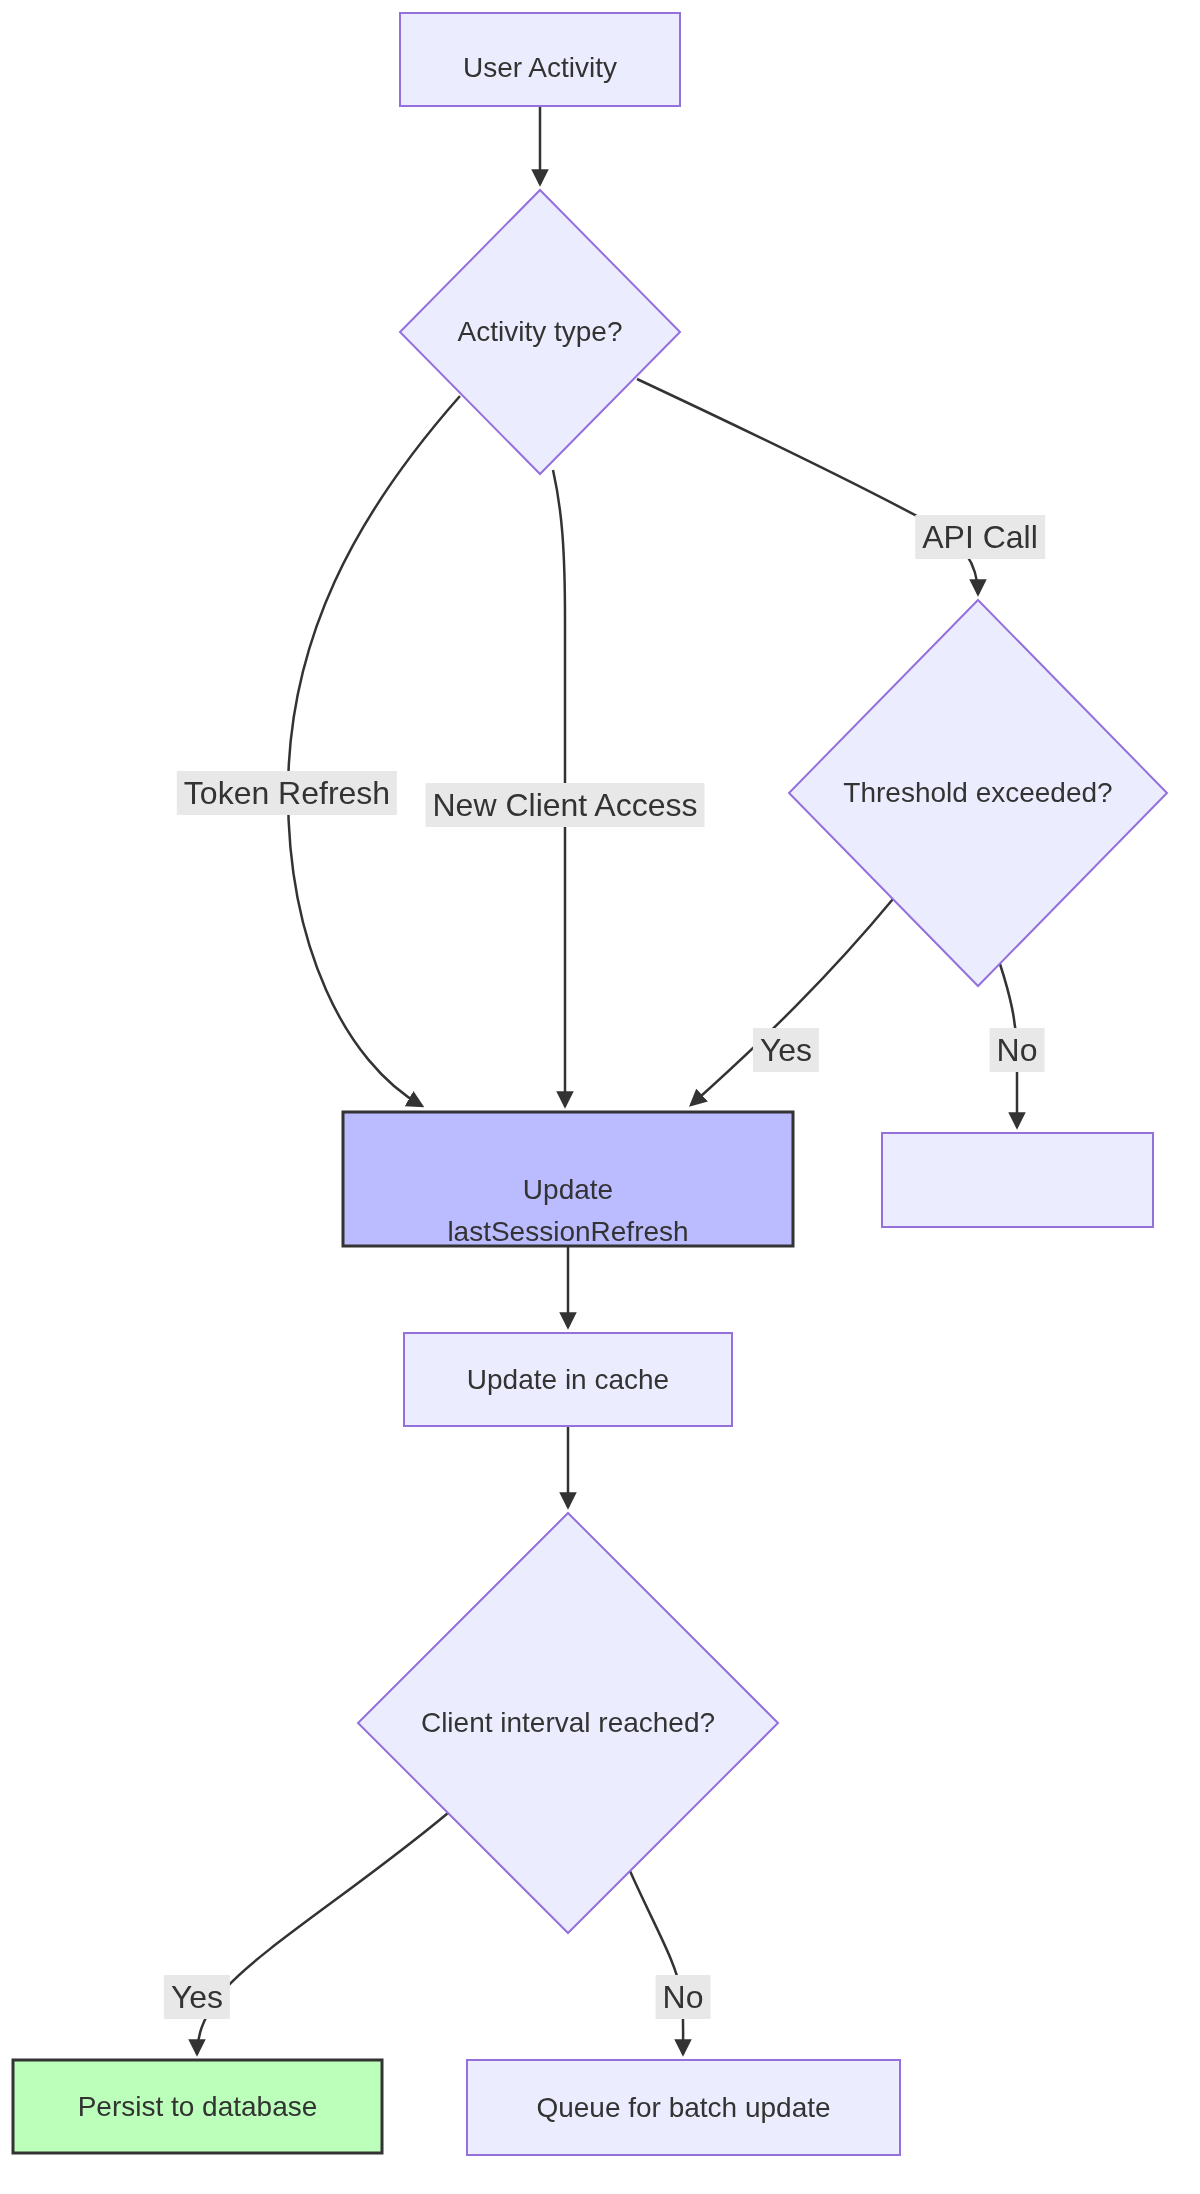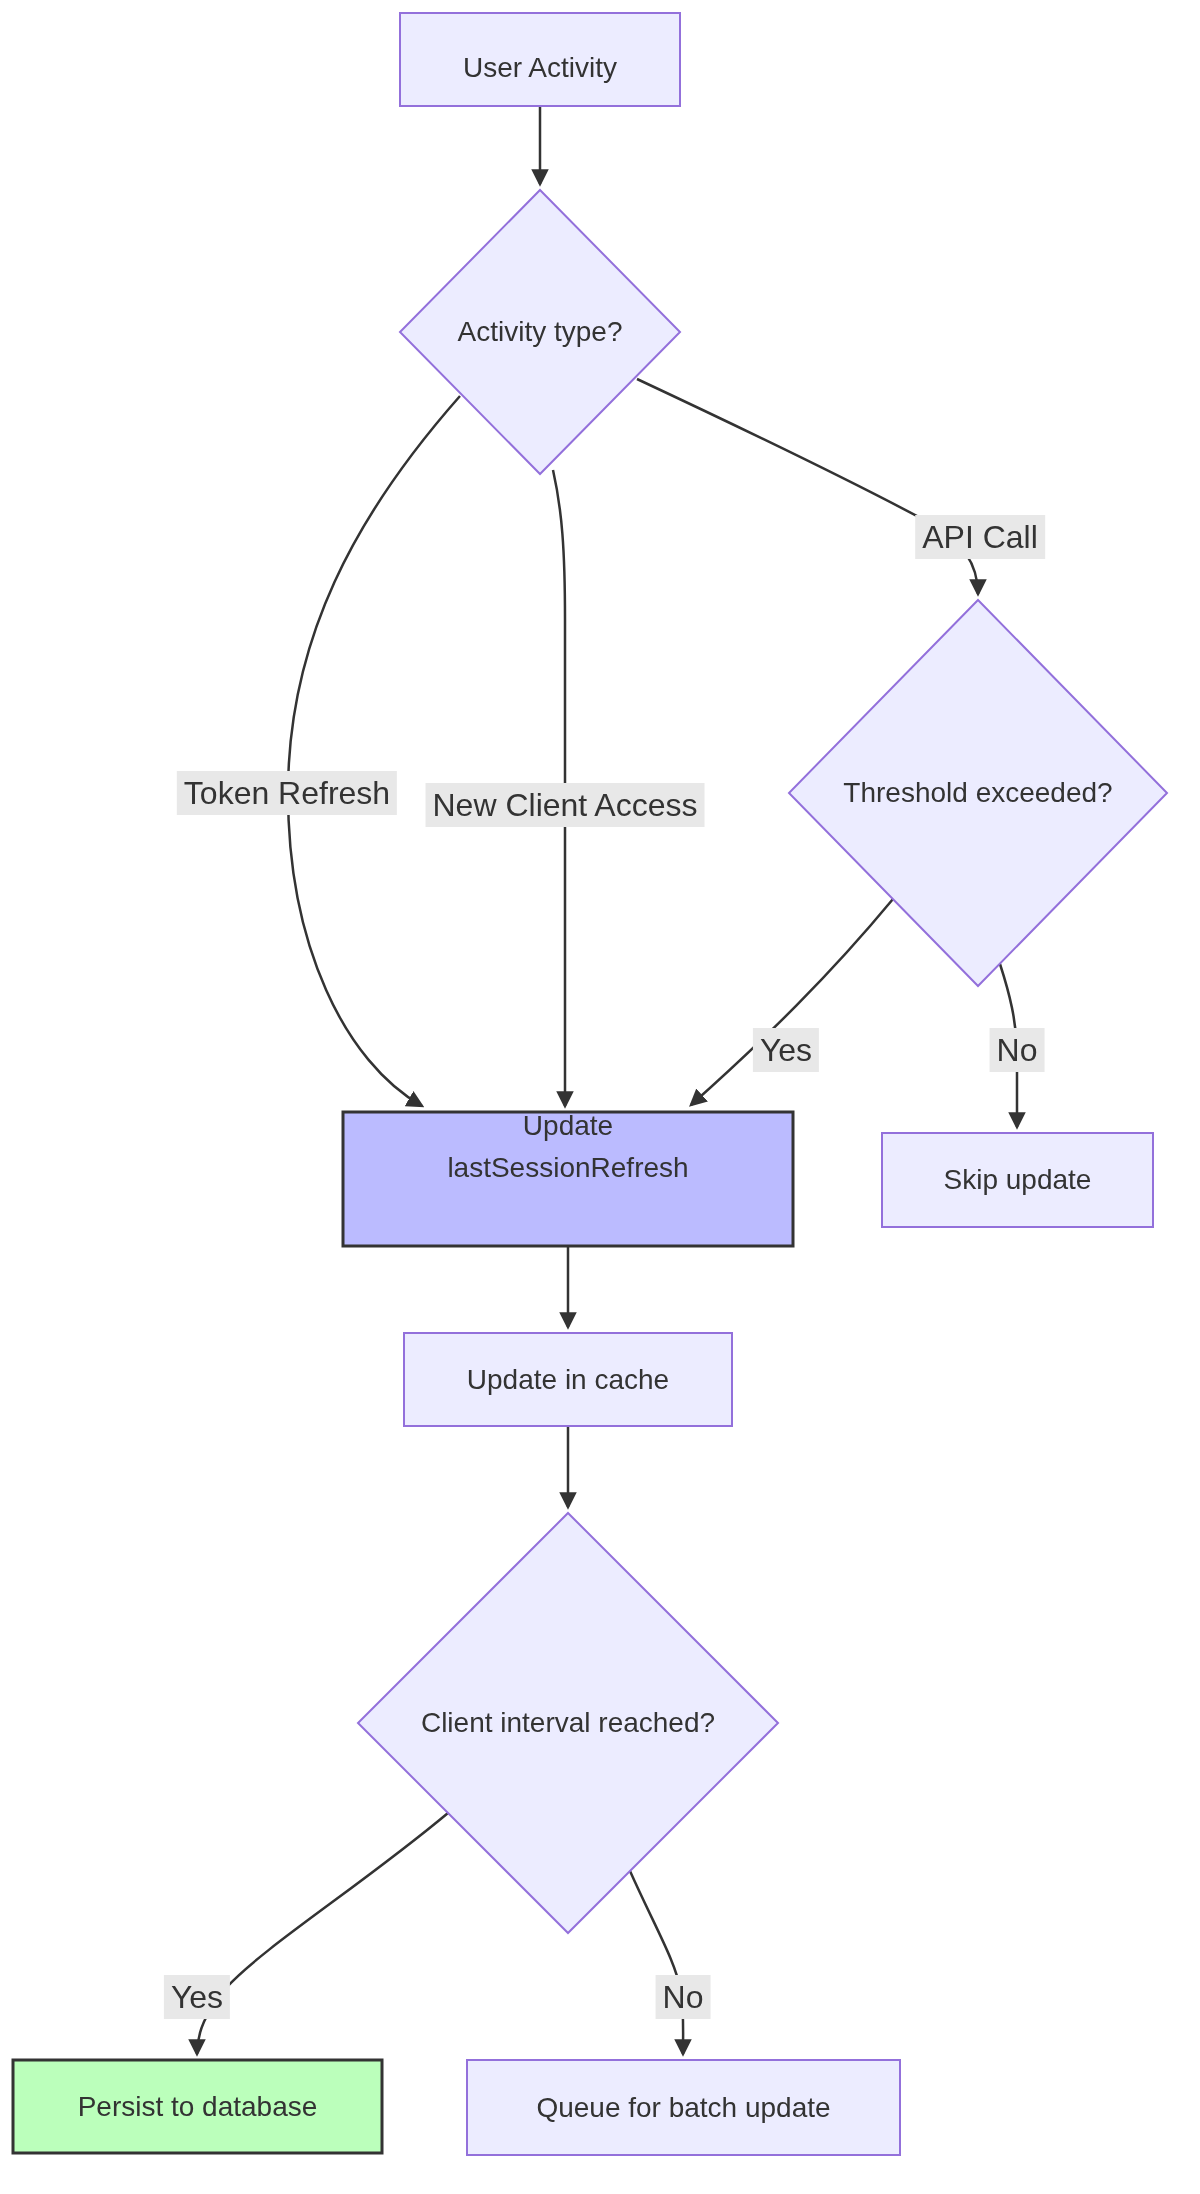--- a/index.html
+++ b/index.html
@@ -95,28 +95,27 @@
     <rect class="node-success" x="13" y="2060" width="369" height="93"></rect>
     <rect class="node-rect" x="467" y="2060" width="433" height="95"></rect>
   </svg>
 
   <div class="node-label" style="left:400px; top:13px; width:280px; height:110px;text-align:center;">User Activity</div>
 
   <div class="node-label" style="left:400px; top:190px; width:280px; height:284px;">Activity type?</div>
 
   <div class="node-label" style="left:789px; top:600px; width:378px; height:386px;">Threshold exceeded?</div>
 
-  <div class="node-label" style="left:343px; top:1080px; width:450px; height:134px;">
+  <div class="node-label" style="left:343px; top:1144px; width:450px; height:134px;">
     <span>
       <span class="line">Update</span>
       <span class="line">lastSessionRefresh</span>
     </span>
   </div>
 
-  <div class="node-label" style="left:882px; top:1133px; width:271px; height:94px;">Skip update</div>
 
   <div class="node-label" style="left:404px; top:1333px; width:328px; height:93px;">Update in cache</div>
 
   <div class="node-label" style="left:358px; top:1513px; width:420px; height:420px;">Client interval reached?</div>
 
   <div class="node-label" style="left:13px; top:2060px; width:369px; height:93px;">Persist to database</div>
 
   <div class="node-label" style="left:467px; top:2060px; width:433px; height:95px;">Queue for batch update</div>
 
   <div class="edge-label" style="left:287px; top:793px;">Token Refresh</div>

